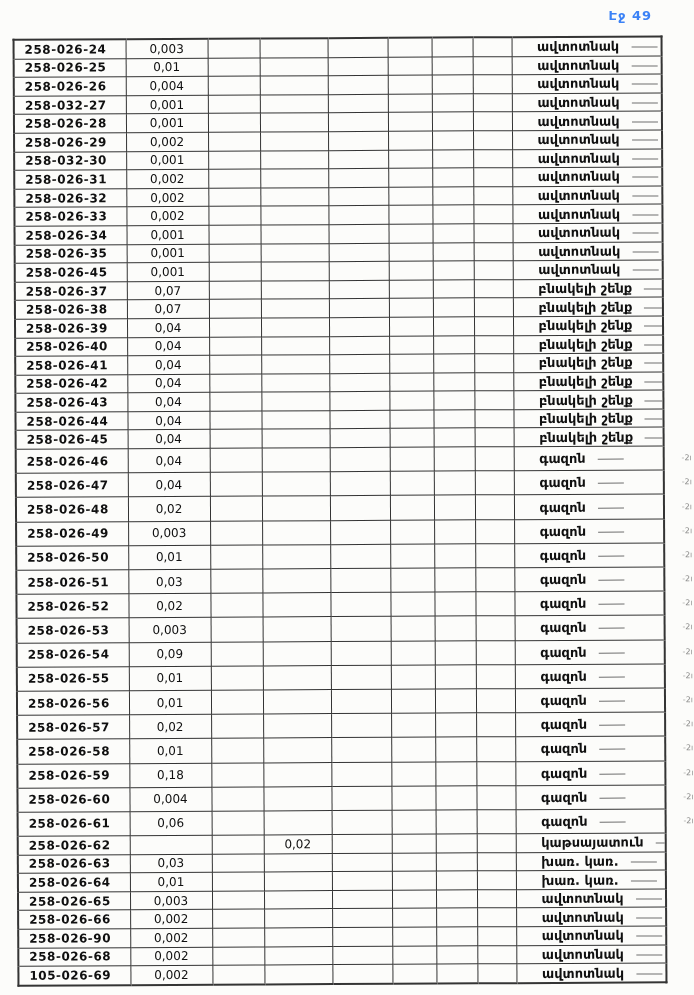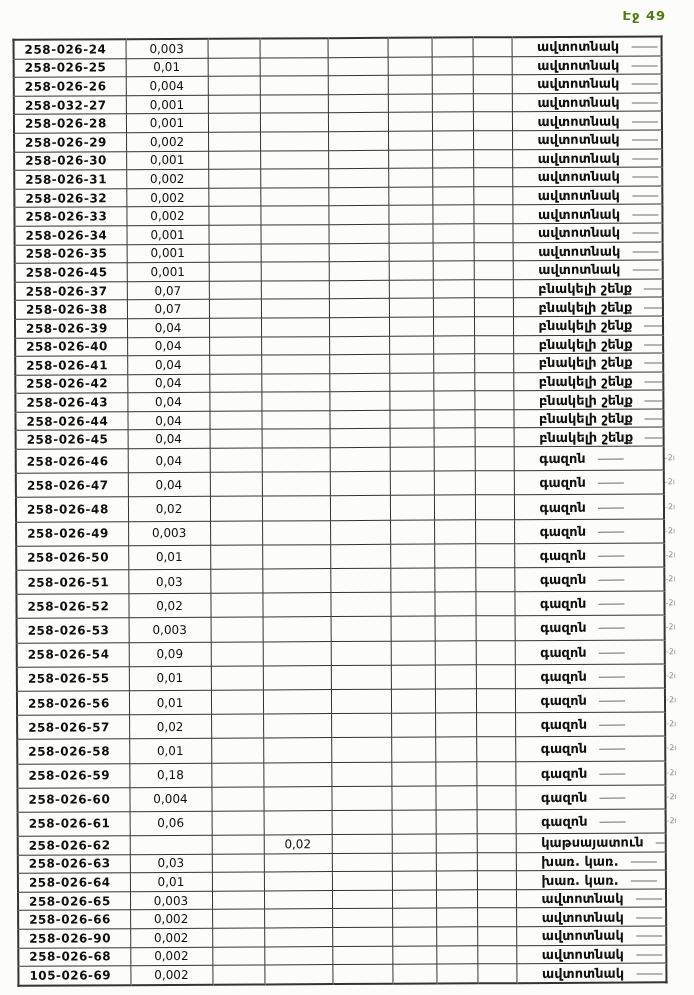--- a/index.html
+++ b/index.html
@@ -11,25 +11,25 @@
     height: 995px;
     position: relative;
     overflow: hidden;
     background: #fcfcfa;
     font-family: "DejaVu Sans", sans-serif;
     color: #101010;
   }
   .page-label {
     position: absolute;
     top: 8px;
-    right: 28px;
+    right: 42px;
     font-size: 13px;
     font-weight: bold;
     letter-spacing: 1px;
-    color: #4d7c0f;
+    color: #3b82f6;
   }
   .table-wrap {
     position: absolute;
     left: 15px;
     top: 37px;
     transform: rotate(-0.3deg);
     transform-origin: 50% 50%;
   }
   table.parcel-table {
     border-collapse: collapse;
@@ -68,21 +68,21 @@
     margin-left: 12px;
     vertical-align: 3px;
   }
   tr:first-child td:not(.mark-cell) { border-top-width: 2px; }
   tr:last-child td:not(.mark-cell) { border-bottom-width: 2px; }
   td.mark-cell {
     border: none;
     background: transparent;
     font-size: 8px;
     color: rgba(25,25,25,0.5);
-    text-align: left;
+    text-align: right;
     padding: 0 1px 0 0;
   }
 </style>
 </head>
 <body>
 
 <div class="page-label">Էջ 49</div>
 
 <div class="table-wrap">
   <table class="parcel-table">
@@ -165,21 +165,21 @@
           <td class="c3"></td>
           <td class="c4"></td>
           <td class="c5"></td>
           <td class="c6"></td>
           <td class="c7"></td>
           <td class="c8"></td>
           <td class="label">ավտոտնակ</td>
           <td class="mark-cell"></td>
         </tr>
         <tr>
-          <td class="code">258-026-30</td>
+          <td class="code">258-032-30</td>
           <td class="area">0,001</td>
           <td class="c3"></td>
           <td class="c4"></td>
           <td class="c5"></td>
           <td class="c6"></td>
           <td class="c7"></td>
           <td class="c8"></td>
           <td class="label">ավտոտնակ</td>
           <td class="mark-cell"></td>
         </tr>

